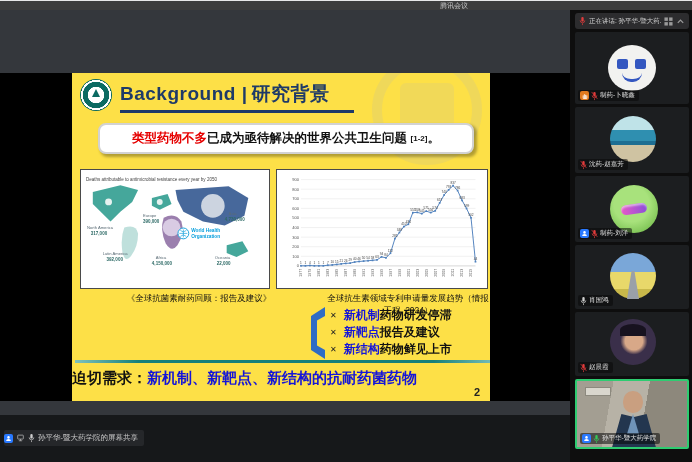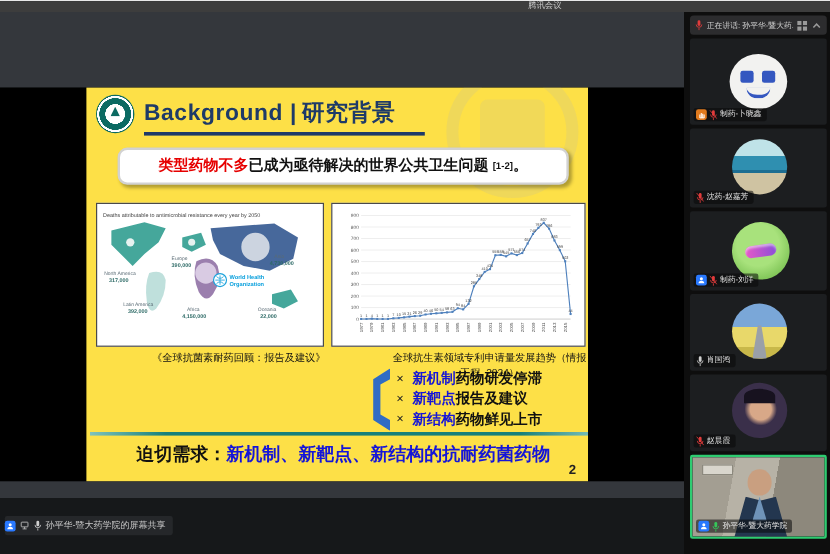--- a/index.html
+++ b/index.html
@@ -47,21 +47,21 @@
   .status-label { position:absolute; left:86px; top:250px; font-size:15px; font-weight:bold; color:#e60000; letter-spacing:1px; }
   .banner { position:absolute; left:236px; top:234px; }
   .bullets { position:absolute; left:258px; top:234px; }
   .bullet-row { display:flex; align-items:center; height:17px; font-size:12px; font-weight:bold; white-space:nowrap; }
   .bullet-row .mark { font-size:8px; color:#222; margin-right:7px; font-weight:bold; }
   .bullet-row .term { color:#1515d8; }
   .bullet-row .rest { color:#111; }
 
   .divider { position:absolute; left:3px; top:287px; width:422px; height:3px;
              background:linear-gradient(90deg,#7fc2bb,#17807a 15%,#17807a 85%,#7fc2bb); }
-  .need-row { position:absolute; left:0; top:296px; width:428px; text-align:center; font-size:15px; font-weight:bold; white-space:nowrap; }
+  .need-row { position:absolute; left:0; top:296px; width:428px; font-size:15px; font-weight:bold; white-space:nowrap; }
   .need-row .prefix { color:#111; }
   .need-row .blue { color:#1515d8; }
   .pagenum { position:absolute; right:10px; bottom:3px; font-size:11px; font-weight:bold; color:#222; }
 
   
   .share-pill { position:absolute; left:4px; top:420px; height:16px; display:flex; align-items:center; gap:3px;
                 background:rgba(38,40,43,.95); border-radius:2px; padding:0 6px 0 0; }
   .share-pill .txt { font-size:7.5px; color:#c8c8c8; white-space:nowrap; }
 
   

